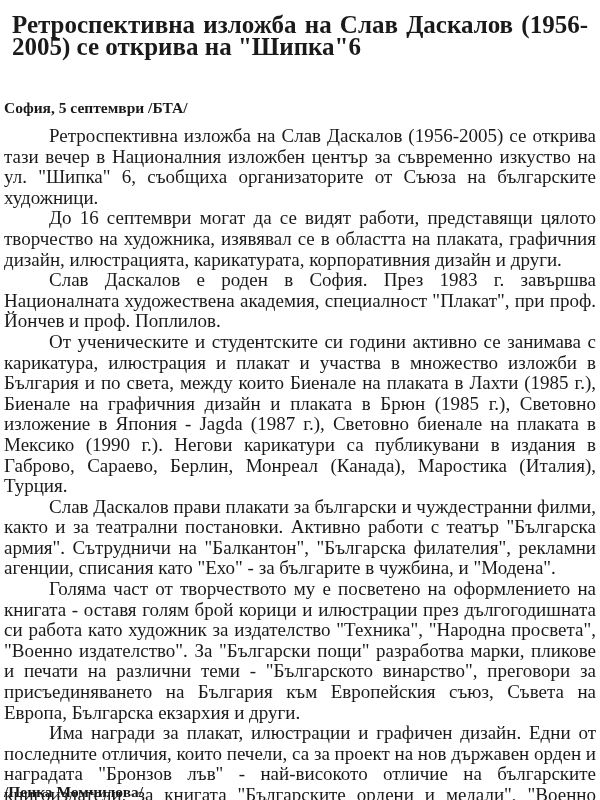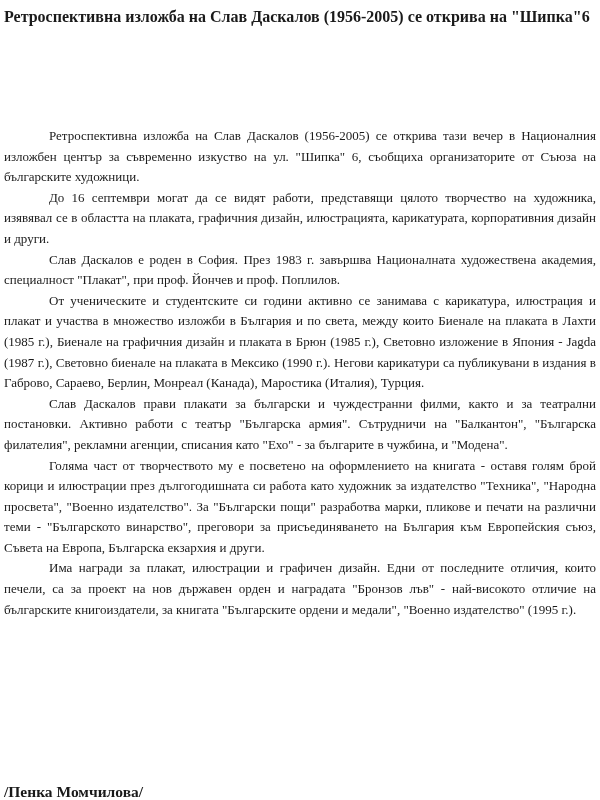--- a/index.html
+++ b/index.html
@@ -16,44 +16,44 @@
       font-family: "Liberation Serif", "DejaVu Serif", serif;
     }
     .page {
       position: absolute;
       left: 4px;
       top: 2px;
       width: 592px;
     }
     .title {
       font-weight: bold;
-      font-size: 16px;
+      font-size: 25px;
       line-height: 22px;
       text-align: justify;
       text-align-last: left;
-      margin: 0;
+      margin: 8px;
       padding-top: 4px;
     }
     .dateline {
       font-weight: bold;
       font-size: 15.5px;
       line-height: 20px;
       margin: 0;
       position: absolute;
       top: 96px;
       left: 0;
     }
     .body {
       position: absolute;
       top: 124px;
       left: 0;
       width: 592px;
     }
     .para {
-      font-size: 13px;
+      font-size: 19px;
       line-height: 20.6px;
       text-align: justify;
       text-indent: 45px;
       margin: 0;
     }
     .signature {
       position: absolute;
       top: 780px;
       left: 0;
       font-weight: bold;
@@ -61,20 +61,21 @@
       line-height: 20px;
       margin: 0;
     }
   </style>
 </head>
 <body>
 
 <div class="page">
   <h1 class="title">Ретроспективна изложба на Слав Даскалов (1956-2005) се открива на "Шипка"6</h1>
 
+  <p class="dateline">София, 5 септември /БТА/</p>
 
   <div class="body">
     <p class="para">Ретроспективна изложба на Слав  Даскалов (1956-2005) се открива тази вечер в Националния изложбен център за съвременно изкуство на ул. "Шипка" 6, съобщиха организаторите от Съюза на българските художници.</p>
     <p class="para">До 16 септември могат да се видят работи, представящи  цялото творчество на художника, изявявал се в областта на плаката, графичния дизайн, илюстрацията, карикатурата, корпоративния дизайн и други.</p>
     <p class="para">Слав Даскалов е роден в София. През 1983 г. завършва Националната художествена академия, специалност "Плакат", при проф. Йончев и проф. Поплилов.</p>
     <p class="para">От ученическите и студентските си години активно се занимава с карикатура, илюстрация и плакат и участва в множество изложби в България и по света, между които Биенале на плаката в Лахти (1985 г.), Биенале на графичния дизайн и плаката в Брюн (1985 г.), Световно изложение в Япония - Jagda (1987 г.), Световно биенале на плаката в Мексико (1990 г.). Негови карикатури са публикувани в издания в Габрово, Сараево, Берлин, Монреал (Канада), Маростика (Италия), Турция.</p>
     <p class="para">Слав  Даскалов прави плакати за български и чуждестранни филми, както и за театрални постановки. Активно работи с театър "Българска армия".  Сътрудничи на "Балкантон", "Българска филателия", рекламни агенции, списания като "Ехо" - за българите в чужбина, и "Модена".</p>
     <p class="para">Голяма част от творчеството му е посветено на оформлението на книгата - оставя голям брой корици и илюстрации през дългогодишната си работа като художник за издателство "Техника", "Народна просвета", "Военно издателство". За "Български пощи" разработва марки, пликове и печати на различни теми - "Българското винарство", преговори за присъединяването на България към Европейския съюз, Съвета на Европа, Българска екзархия и други.</p>
     <p class="para">Има награди за плакат, илюстрации и графичен дизайн. Едни от последните отличия, които печели, са за проект на нов държавен орден и наградата "Бронзов лъв" - най-високото отличие на българските книгоиздатели, за книгата "Българските ордени и медали", "Военно издателство" (1995 г.).</p>
   </div>

